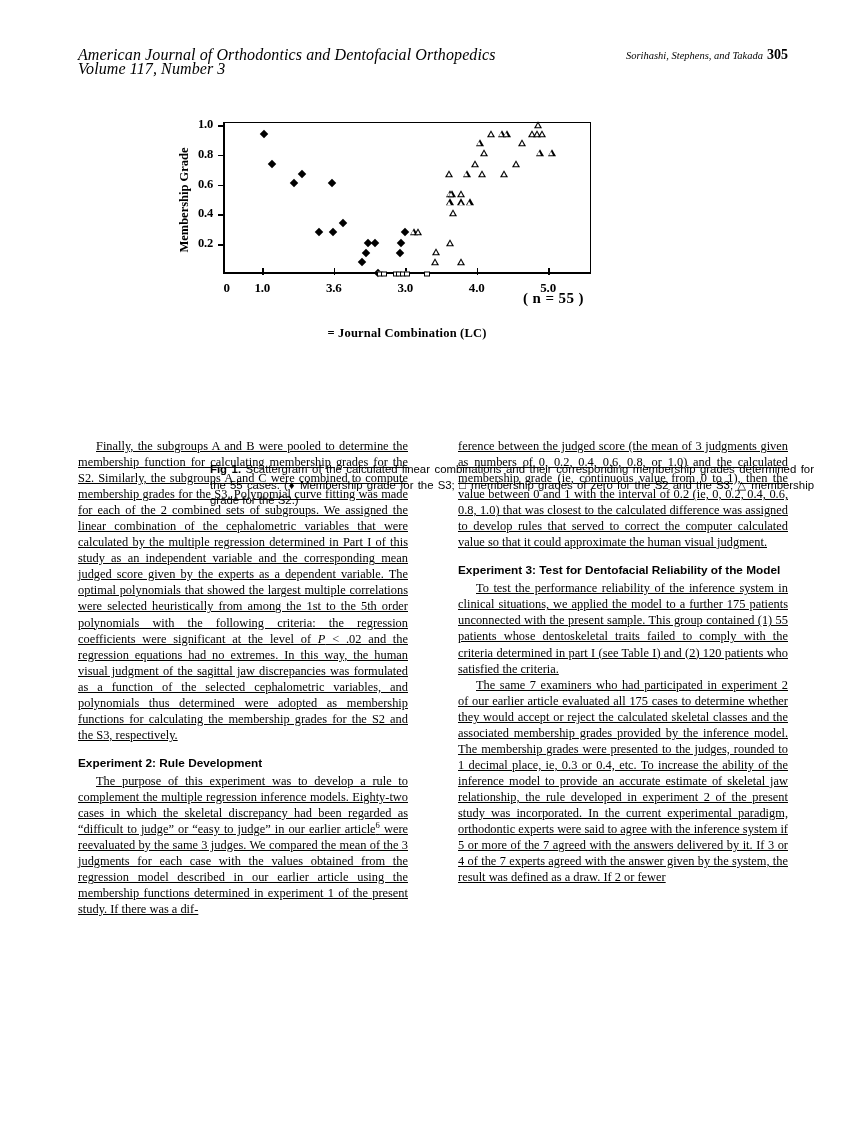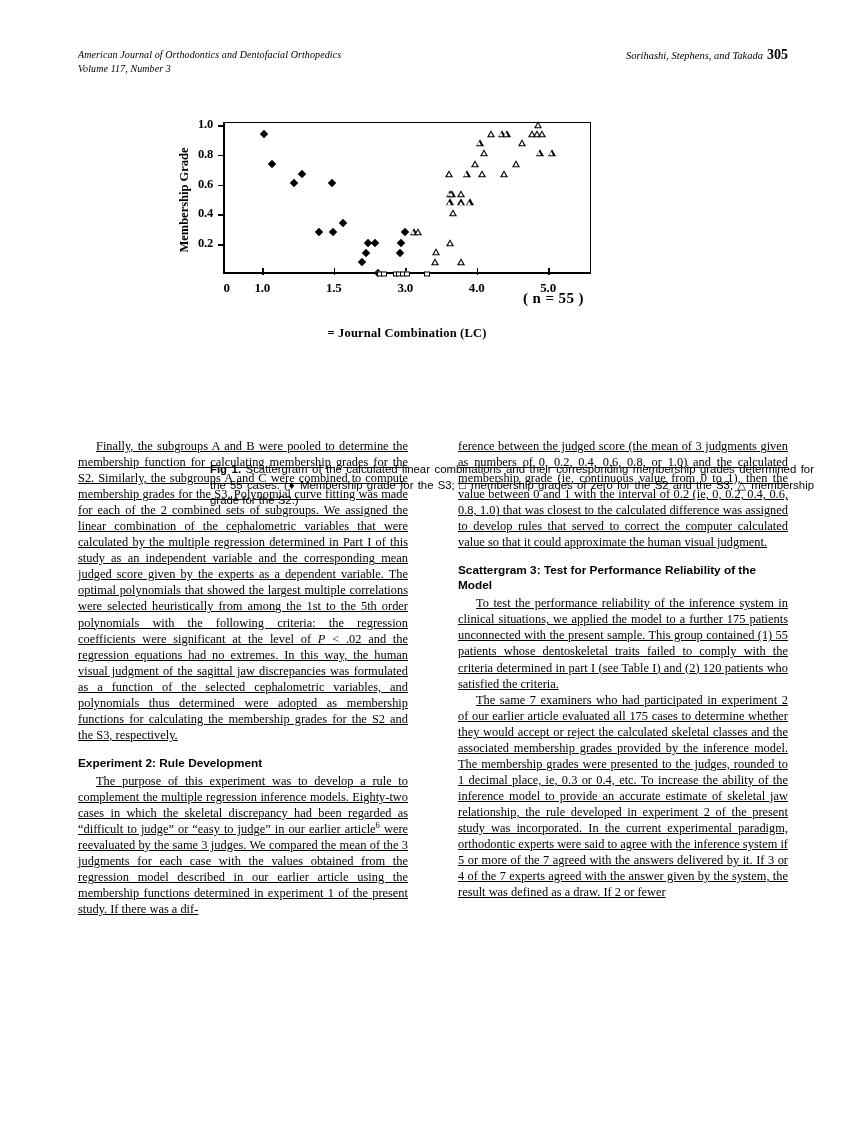--- a/index.html
+++ b/index.html
@@ -29,21 +29,21 @@
     left: 78px;
     top: 48px;
     width: 710px;
     height: 34px;
   }
   .runhead-left {
     position: absolute;
     left: 0; top: 0;
     font-family: "Liberation Serif", serif;
     font-style: italic;
-    font-size: 10px;
+    font-size: 16px;
     line-height: 14px;
     letter-spacing: .1px;
     white-space: nowrap;
   }
   .runhead-left .l2 { }
   .runhead-right {
     position: absolute;
     right: 0; top: 0;
     font-style: italic;
     font-size: 10.5px;
@@ -307,21 +307,21 @@
             </div>
             <div class="ytick" style="top: 2.98039px;">
               <span class="ytick-label">1.0</span>
             </div>
           </div>
         <div id="ticks-x">
             <div class="xtick-label" style="left: 3.57282px;">0</div>
             <div class="xtick" style="left: 39.301px;"></div>
             <div class="xtick-label" style="left: 39.301px;">1.0</div>
             <div class="xtick" style="left: 110.757px;"></div>
-            <div class="xtick-label" style="left: 110.757px;">1.5</div>
+            <div class="xtick-label" style="left: 110.757px;">3.6</div>
             <div class="xtick" style="left: 182.214px;"></div>
             <div class="xtick-label" style="left: 182.214px;">3.0</div>
             <div class="xtick" style="left: 253.67px;"></div>
             <div class="xtick-label" style="left: 253.67px;">4.0</div>
             <div class="xtick" style="left: 325.126px;"></div>
             <div class="xtick-label" style="left: 325.126px;">5.0</div>
           </div>
         <div id="points">
             <div class="pt diamond" style="left: 40.7301px; top: 11.9216px;"></div>
             <div class="pt diamond" style="left: 49.3049px; top: 41.7255px;"></div>
@@ -389,18 +389,18 @@
     </div>
   </div>
 
   <div class="col left" id="col-left">
       <p>Finally, the subgroups A and B were pooled to determine the membership function for calculating membership grades for the S2. Similarly, the subgroups A and C were combined to compute membership grades for the S3. Polynomial curve fitting was made for each of the 2 combined sets of subgroups. We assigned the linear combination of the cephalometric variables that were calculated by the multiple regression determined in Part I of this study as an independent variable and the corresponding mean judged score given by the experts as a dependent variable. The optimal polynomials that showed the largest multiple correlations were selected heuristically from among the 1st to the 5th order polynomials with the following criteria: the regression coefficients were significant at the level of <em>P</em> &lt; .02 and the regression equations had no extremes. In this way, the human visual judgment of the sagittal jaw discrepancies was formulated as a function of the selected cephalometric variables, and polynomials thus determined were adopted as membership functions for calculating the membership grades for the S2 and the S3, respectively.</p>
       <h3>Experiment 2: Rule Development</h3>
       <p>The purpose of this experiment was to develop a rule to complement the multiple regression inference models. Eighty-two cases in which the skeletal discrepancy had been regarded as “difficult to judge” or “easy to judge” in our earlier article<sup>6</sup> were reevaluated by the same 3 judges. We compared the mean of the 3 judgments for each case with the values obtained from the regression model described in our earlier article using the membership functions determined in experiment 1 of the present study. If there was a dif-</p>
     </div>
   <div class="col right" id="col-right">
       <p class="noindent">ference between the judged score (the mean of 3 judgments given as numbers of 0, 0.2, 0.4, 0.6, 0.8, or 1.0) and the calculated membership grade (ie, continuous value from 0 to 1), then the value between 0 and 1 with the interval of 0.2 (ie, 0, 0.2, 0.4, 0.6, 0.8, 1.0) that was closest to the calculated difference was assigned to develop rules that served to correct the computer calculated value so that it could approximate the human visual judgment.</p>
-      <h3>Scattergram 3: Test for Performance Reliability of the Model</h3>
+      <h3>Experiment 3: Test for Dentofacial Reliability of the Model</h3>
       <p>To test the performance reliability of the inference system in clinical situations, we applied the model to a further 175 patients unconnected with the present sample. This group contained (1) 55 patients whose dentoskeletal traits failed to comply with the criteria determined in part I (see Table I) and (2) 120 patients who satisfied the criteria.</p>
       <p>The same 7 examiners who had participated in experiment 2 of our earlier article evaluated all 175 cases to determine whether they would accept or reject the calculated skeletal classes and the associated membership grades provided by the inference model. The membership grades were presented to the judges, rounded to 1 decimal place, ie, 0.3 or 0.4, etc. To increase the ability of the inference model to provide  an accurate estimate of skeletal jaw relationship, the rule developed in experiment 2 of the present study was incorporated. In the current experimental paradigm, orthodontic experts were said to agree with the inference system if 5 or more of the 7 agreed with the answers delivered by it. If 3 or 4 of the 7 experts agreed with the answer given by the system, the result was defined as a draw. If 2 or fewer</p>
     </div>
 
 </div>
 
 </body></html>

